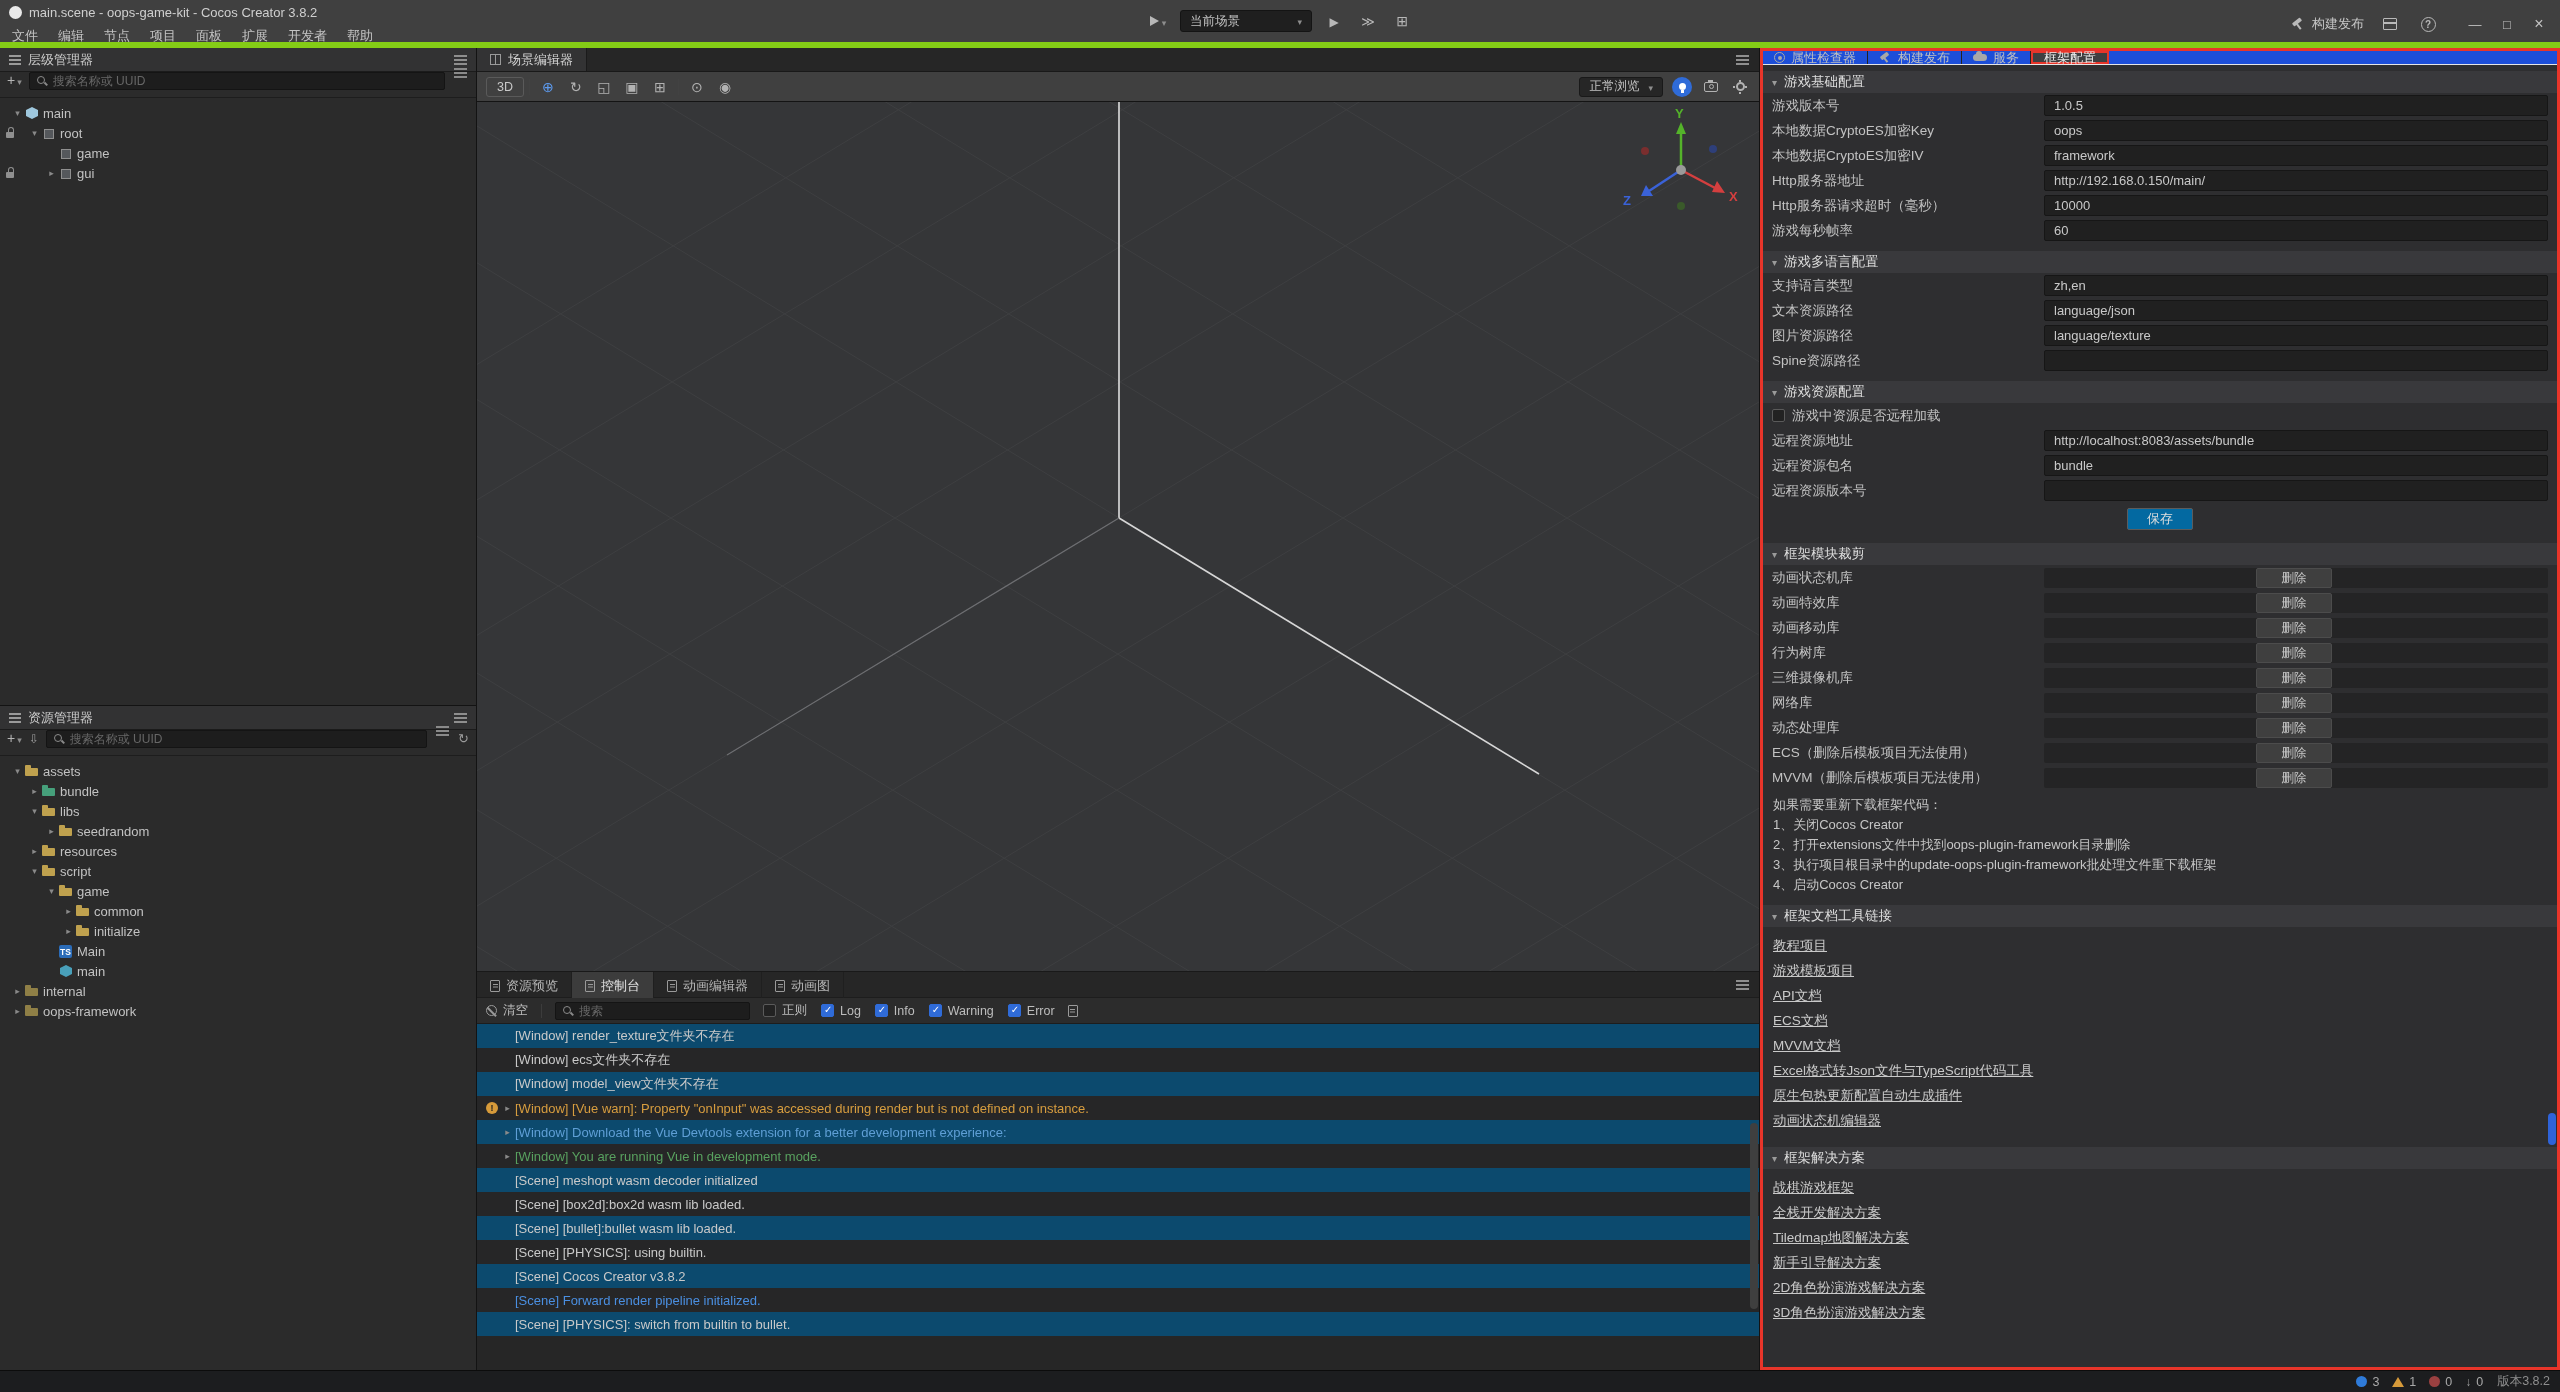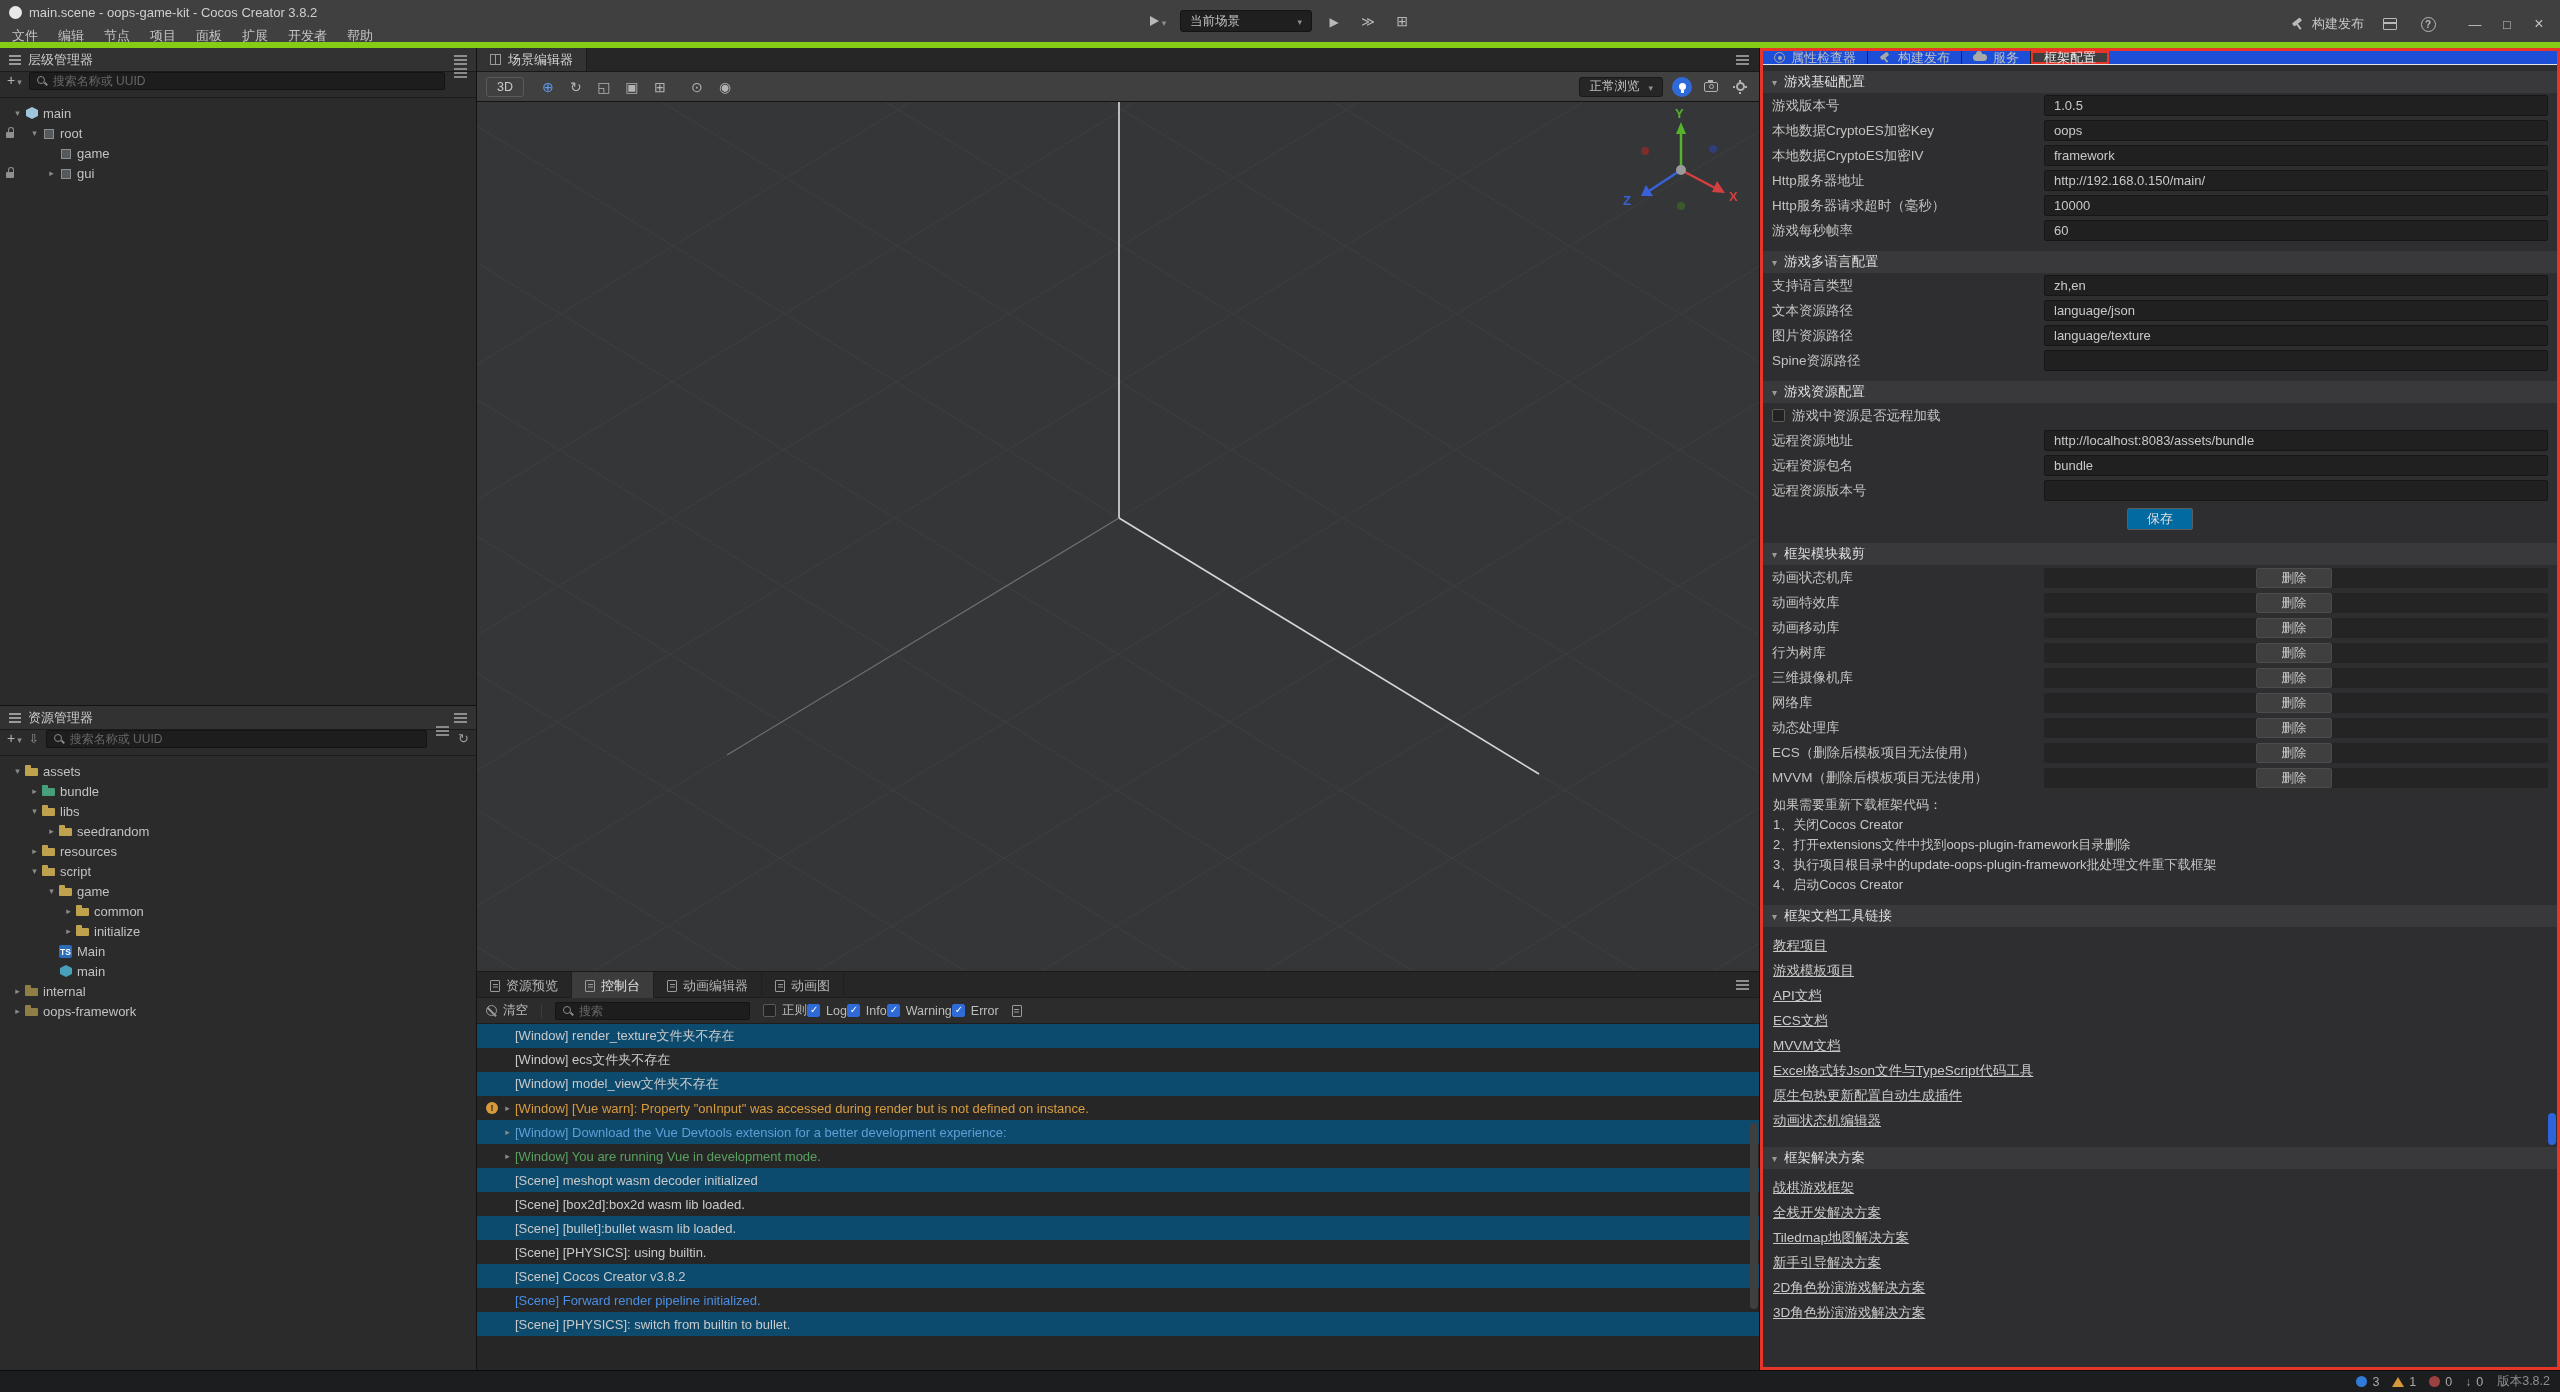--- a/index.html
+++ b/index.html
@@ -130,21 +130,21 @@
   .ic-doc{width:10px;height:12px;border:1px solid #9a9a9a;border-radius:1px;position:relative;flex:none}
   .ic-doc::after{content:"";position:absolute;left:1.5px;top:3px;width:5px;height:1px;background:#9a9a9a;box-shadow:0 2.5px 0 #9a9a9a}
   .console-tabs .ic-ham{margin-left:auto;align-self:center;margin-right:10px}
   .console-toolbar{height:26px;background:#2c2c2c;border-bottom:1px solid #1d1d1d;display:flex;align-items:center;
                    gap:13px;padding:0 9px;flex:none}
   .clear-btn{display:flex;gap:6px;align-items:center;font-size:12.5px;color:#bdbdbd}
   .ic-clear{width:11px;height:11px;border:1.5px solid #9a9a9a;border-radius:50%;position:relative;flex:none}
   .ic-clear::after{content:"";position:absolute;left:-1px;top:4.5px;width:12px;height:1.5px;background:#9a9a9a;transform:rotate(45deg)}
   .console-search{flex:none;width:195px}
   .vsep{width:1px;height:14px;background:#3c3c3c}
-  .filters{display:flex;}
+  .filters{display:flex;gap:14px}
   .filter{display:flex;gap:6px;align-items:center;font-size:12.5px;color:#bdbdbd}
   .cb{width:13px;height:13px;border:1px solid #5a5a5a;background:#222;border-radius:2px;position:relative;flex:none}
   .on .cb{background:#2f6bd8;border-color:#2f6bd8}
   .on .cb::after{content:"✓";color:#fff;font-size:10px;position:absolute;left:2px;top:-1px}
   .log-area{flex:1;overflow:hidden}
   .log-row{height:24px;display:flex;align-items:center;padding-left:7px;font-size:13px;background:#0c4a6e}
   .log-row:nth-child(even){background:#262627}
   .log-gutter{width:16px;flex:none;display:flex;align-items:center;justify-content:center}
   .warn .log-gutter::before{content:"!";width:12px;height:12px;border-radius:50%;background:#d69a3a;color:#1e1e1e;
       font-size:9px;font-weight:bold;display:flex;align-items:center;justify-content:center}

